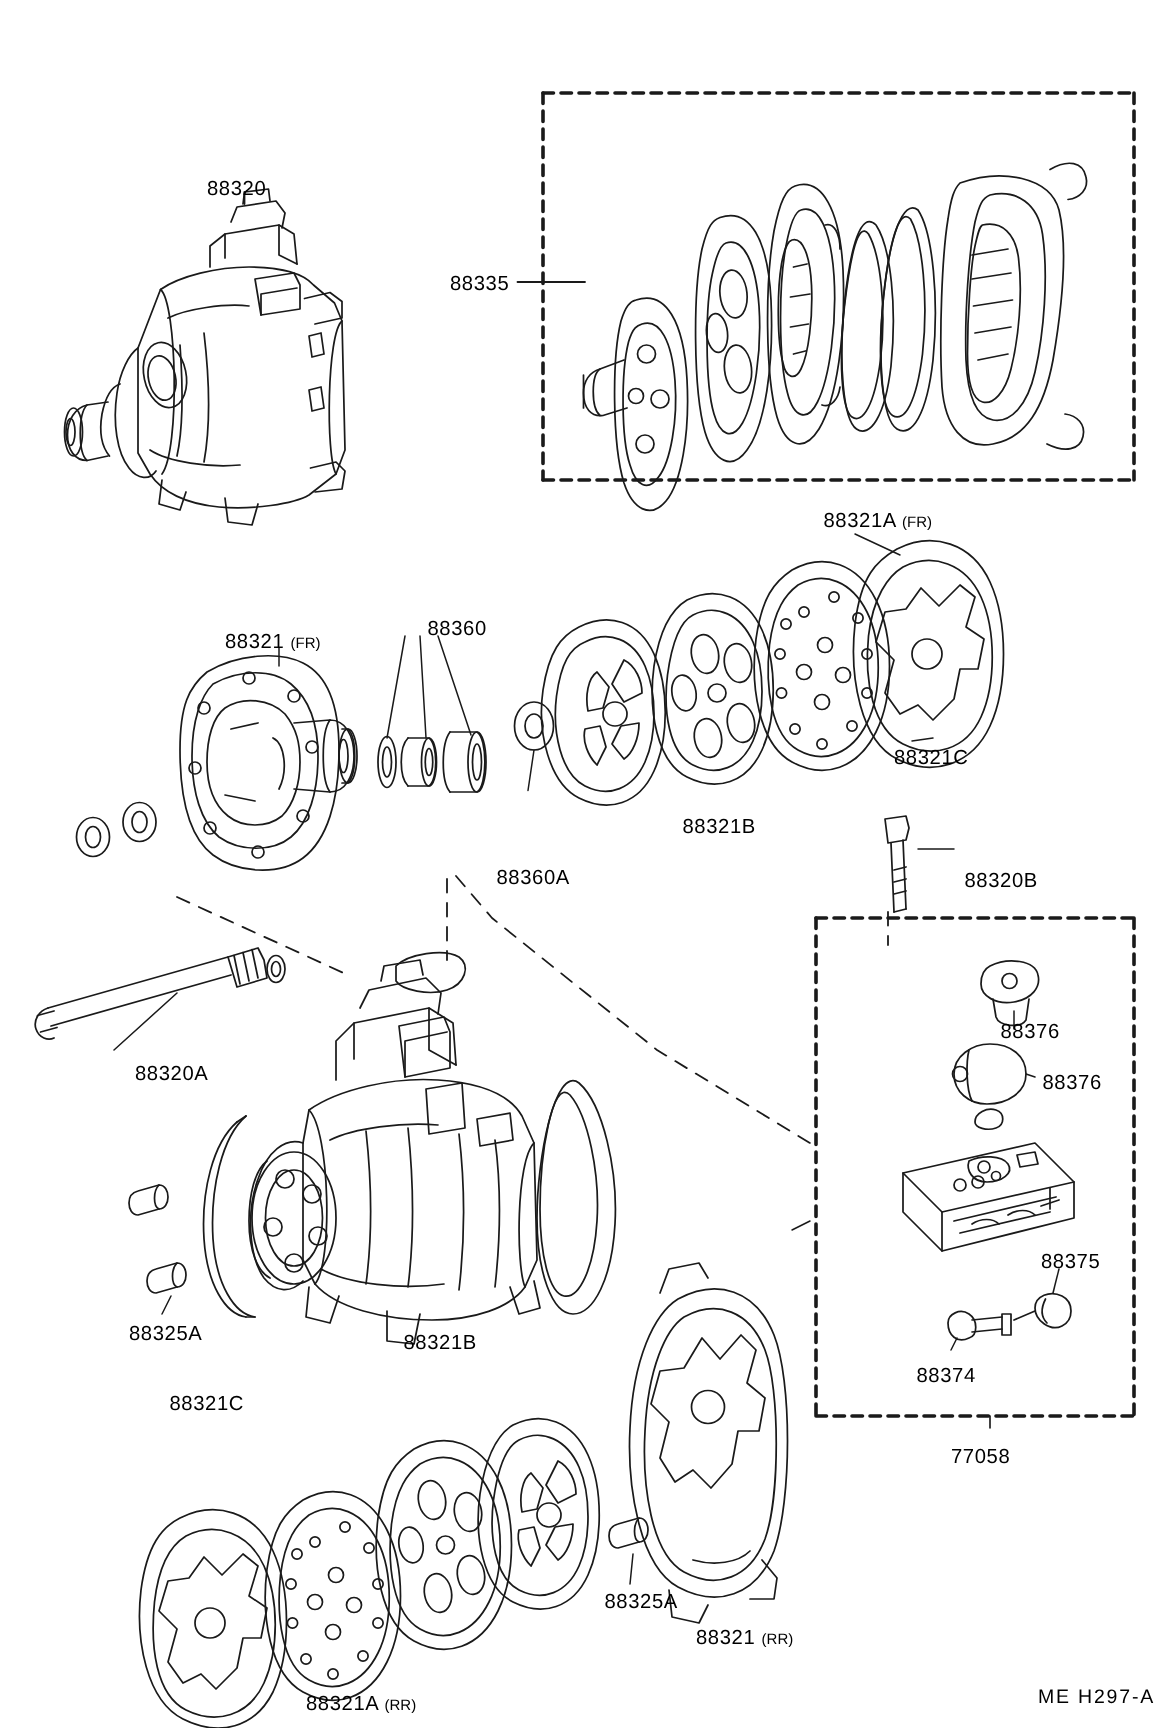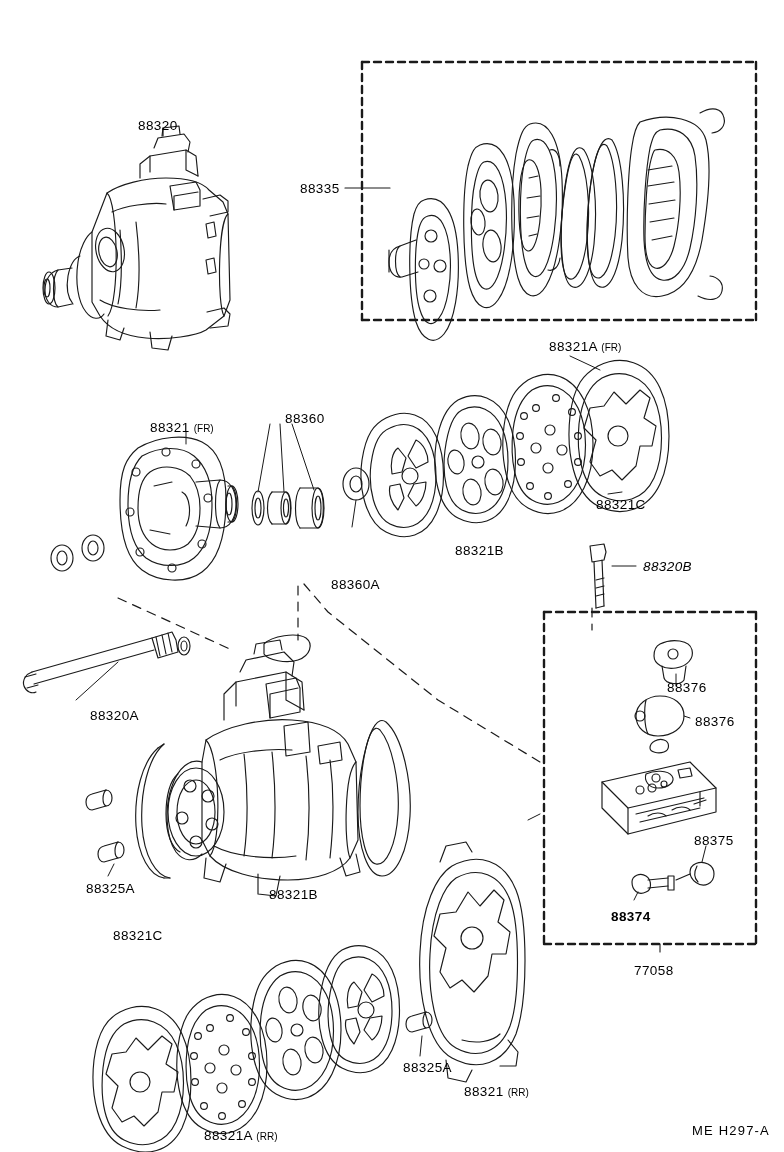--- a/index.html
+++ b/index.html
@@ -485,26 +485,26 @@
   </svg>
 
   <div class="lbl" style="left:138px; top:118px;"><span>88320</span></div>
   <div class="lbl" style="left:300px; top:181px;"><span>88335</span></div>
   <div class="lbl" style="left:513px; top:339px;margin-left:36px;"><span>88321A</span> <span class="sub">(FR)</span></div>
   <div class="lbl" style="left:150px; top:420px;"><span>88321</span> <span class="sub">(FR)</span></div>
   <div class="lbl" style="left:254px; top:411px;margin-left:31px;"><span>88360</span></div>
   <div class="lbl" style="left:596px; top:497px;"><span>88321C</span></div>
   <div class="lbl" style="left:331px; top:532px;margin-top:45px;"><span>88360A</span></div>
   <div class="lbl" style="left:455px; top:543px;"><span>88321B</span></div>
-  <div class="lbl" style="left:643px; top:559px;font-style:italic;"><span>88320B</span></div>
+  <div class="lbl" style="left:643px; top:579px;"><span>88320B</span></div>
   <div class="lbl" style="left:50px; top:708px;margin-left:40px;"><span>88320A</span></div>
   <div class="lbl" style="left:667px; top:680px;"><span>88376</span></div>
   <div class="lbl" style="left:695px; top:714px;"><span>88376</span></div>
   <div class="lbl" style="left:694px; top:833px;"><span>88375</span></div>
-  <div class="lbl" style="left:611px; top:909px;font-weight:bold;"><span>88374</span></div>
+  <div class="lbl" style="left:611px; top:909px;"><span>88374</span></div>
   <div class="lbl" style="left:634px; top:963px;"><span>77058</span></div>
   <div class="lbl" style="left:86px; top:881px;"><span>88325A</span></div>
   <div class="lbl" style="left:269px; top:887px;"><span>88321B</span></div>
   <div class="lbl" style="left:113px; top:928px;"><span>88321C</span></div>
   <div class="lbl" style="left:403px; top:1060px;"><span>88325A</span></div>
   <div class="lbl" style="left:464px; top:1084px;"><span>88321</span> <span class="sub">(RR)</span></div>
   <div class="lbl" style="left:204px; top:1128px;"><span>88321A</span> <span class="sub">(RR)</span></div>
 
   <div class="corner-code">ME  H297-A</div>
 

